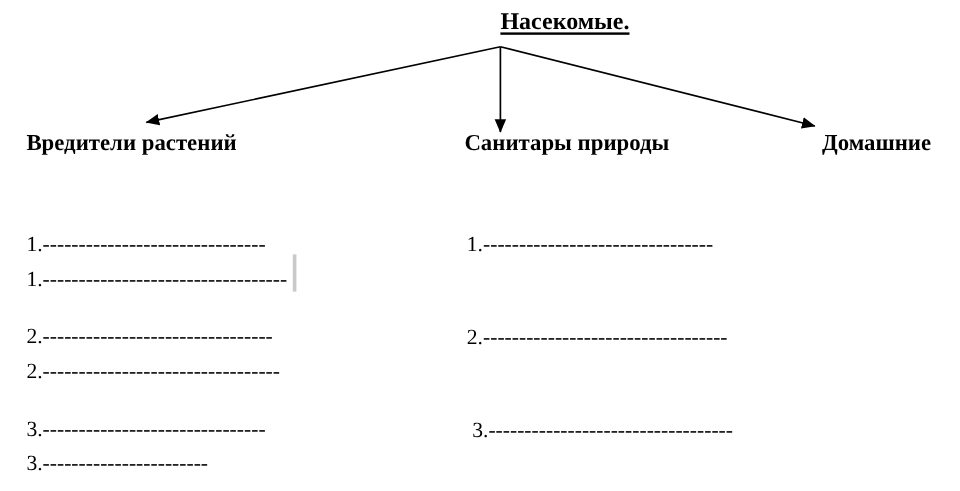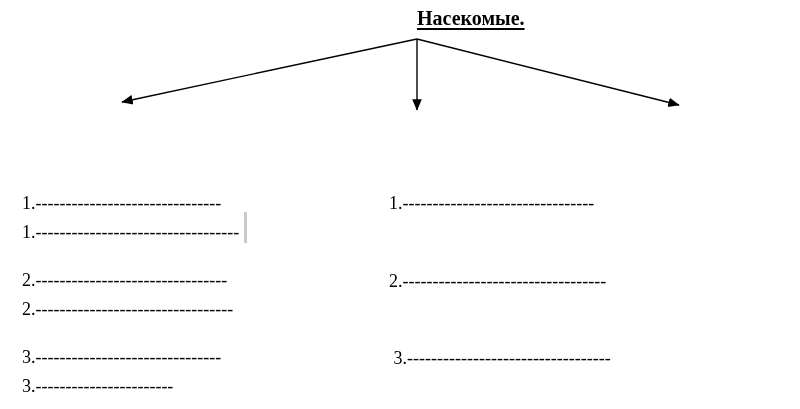--- a/index.html
+++ b/index.html
@@ -79,22 +79,25 @@
     <defs>
       <marker id="arrhead" viewBox="0 0 10 10" refX="8.5" refY="5" markerWidth="9" markerHeight="9" orient="auto">
         <path d="M0,1.2 L9,5 L0,8.8 z" fill="#000000"></path>
       </marker>
     </defs>
     <line x1="417" y1="39" x2="122" y2="102" stroke="#000000" stroke-width="1.4" marker-end="url(#arrhead)"></line>
     <line x1="417" y1="39" x2="417" y2="110" stroke="#000000" stroke-width="1.4" marker-end="url(#arrhead)"></line>
     <line x1="417" y1="39" x2="679" y2="105" stroke="#000000" stroke-width="1.4" marker-end="url(#arrhead)"></line>
   </svg>
 
+  <div class="abs cat-label cat-pests">Вредители растений</div>
 
+  <div class="abs cat-label cat-sanitars">Санитары природы</div>
 
+  <div class="abs cat-label cat-domestic">Домашние</div>
 
 
   <div class="abs fill-line l-row-0">1.-------------------------------</div>
   <div class="abs fill-line l-row-1">1.----------------------------------</div>
   <div class="abs fill-line l-row-2">2.--------------------------------</div>
   <div class="abs fill-line l-row-3">2.---------------------------------</div>
   <div class="abs fill-line l-row-4">3.-------------------------------</div>
   <div class="abs fill-line l-row-5">3.-----------------------</div>
 
   <div class="abs fill-line m-row-0">1.--------------------------------</div>

